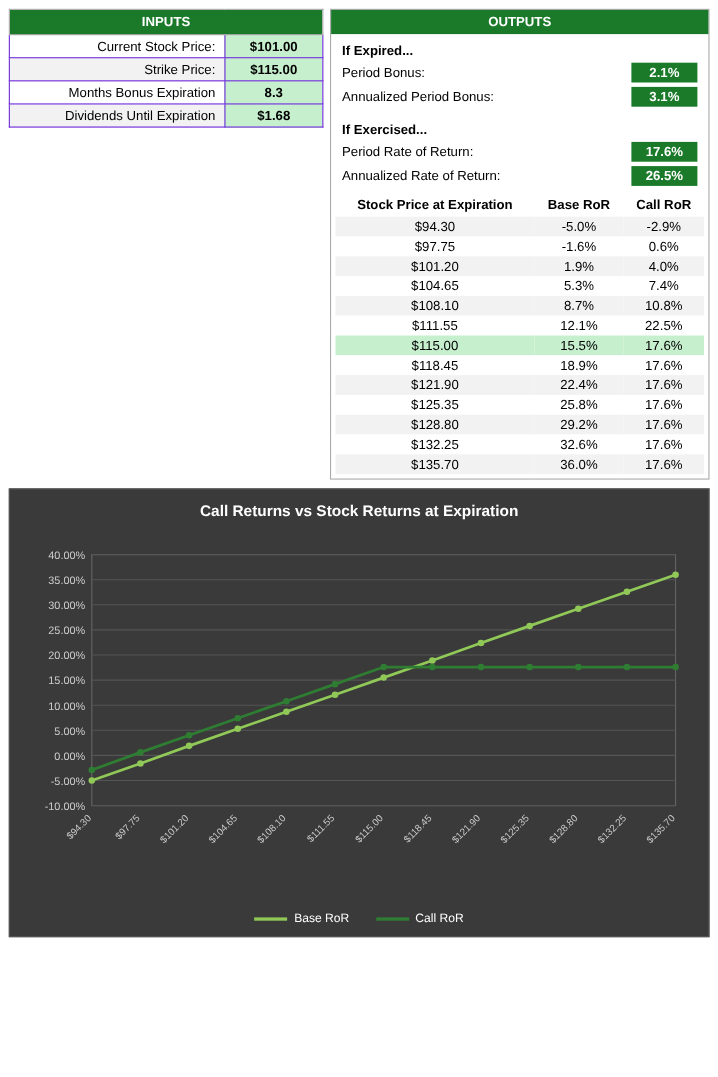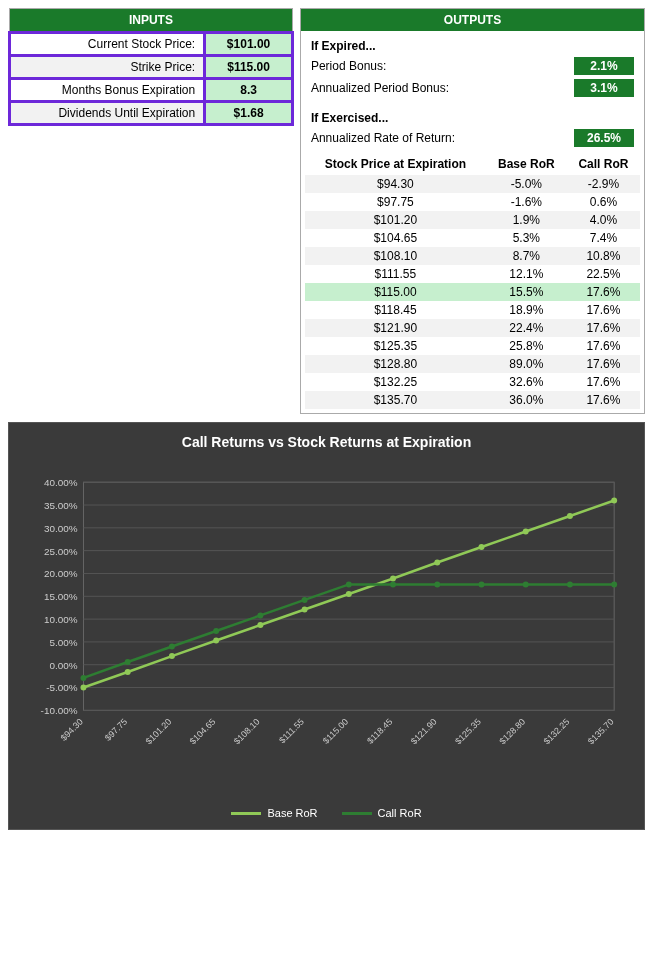--- a/index.html
+++ b/index.html
@@ -33,21 +33,21 @@
       background: #1a7a2a;
       color: white;
       text-align: center;
       padding: 4px 8px;
       font-size: 12px;
       font-weight: bold;
       border: 1px solid #aaa;
     }
     .inputs-table td {
       padding: 3px 8px;
-      border: 3px solid #6d28d9;
+      border: 1px solid #6d28d9;
       font-size: 12px;
     }
     .inputs-table td:first-child {
       text-align: right;
     }
     .inputs-table td:last-child {
       text-align: center;
       background: #c6efce;
       min-width: 70px;
       font-weight: bold;
@@ -221,20 +221,24 @@
           <span class="label">Period Bonus:</span>
           <span class="outputs-value-green">2.1%</span>
         </div>
         <div class="outputs-row">
           <span class="label">Annualized Period Bonus:</span>
           <span class="outputs-value-green">3.1%</span>
         </div>
         <div class="outputs-spacer"></div>
         <div class="outputs-if-label">If Exercised...</div>
         <div class="outputs-row">
+          <span class="label">Period Rate of Return:</span>
+          <span class="outputs-value-green">17.6%</span>
+        </div>
+        <div class="outputs-row">
           <span class="label">Annualized Rate of Return:</span>
           <span class="outputs-value-green">26.5%</span>
         </div>
 
         <table class="comparison-table">
           <thead>
             <tr>
               <th>Stock Price at Expiration</th>
               <th>Base RoR</th>
               <th>Call RoR</th>
@@ -286,21 +290,21 @@
                 <td>22.4%</td>
                 <td>17.6%</td>
               </tr>
               <tr>
                 <td>$125.35</td>
                 <td>25.8%</td>
                 <td>17.6%</td>
               </tr>
               <tr>
                 <td>$128.80</td>
-                <td>89.0%</td>
+                <td>29.2%</td>
                 <td>17.6%</td>
               </tr>
               <tr>
                 <td>$132.25</td>
                 <td>32.6%</td>
                 <td>17.6%</td>
               </tr>
               <tr>
                 <td>$135.70</td>
                 <td>36.0%</td>

